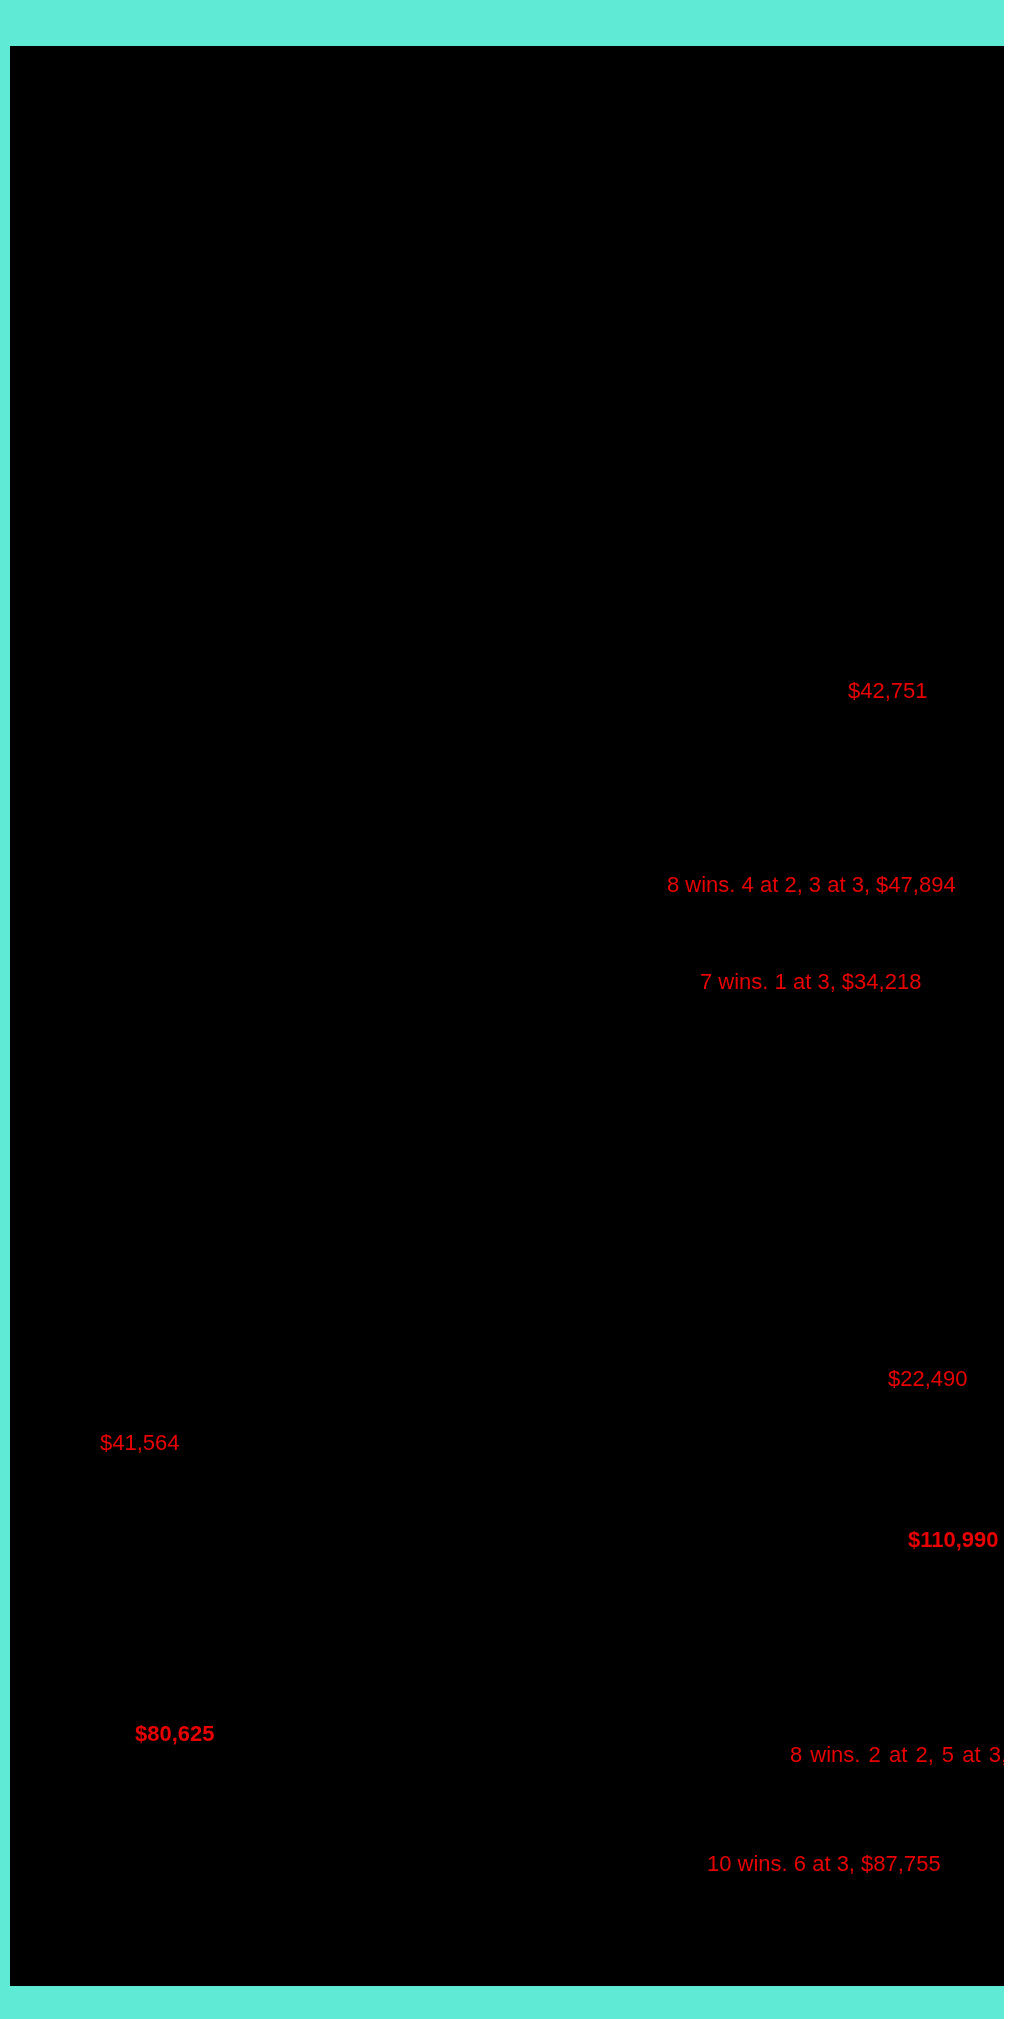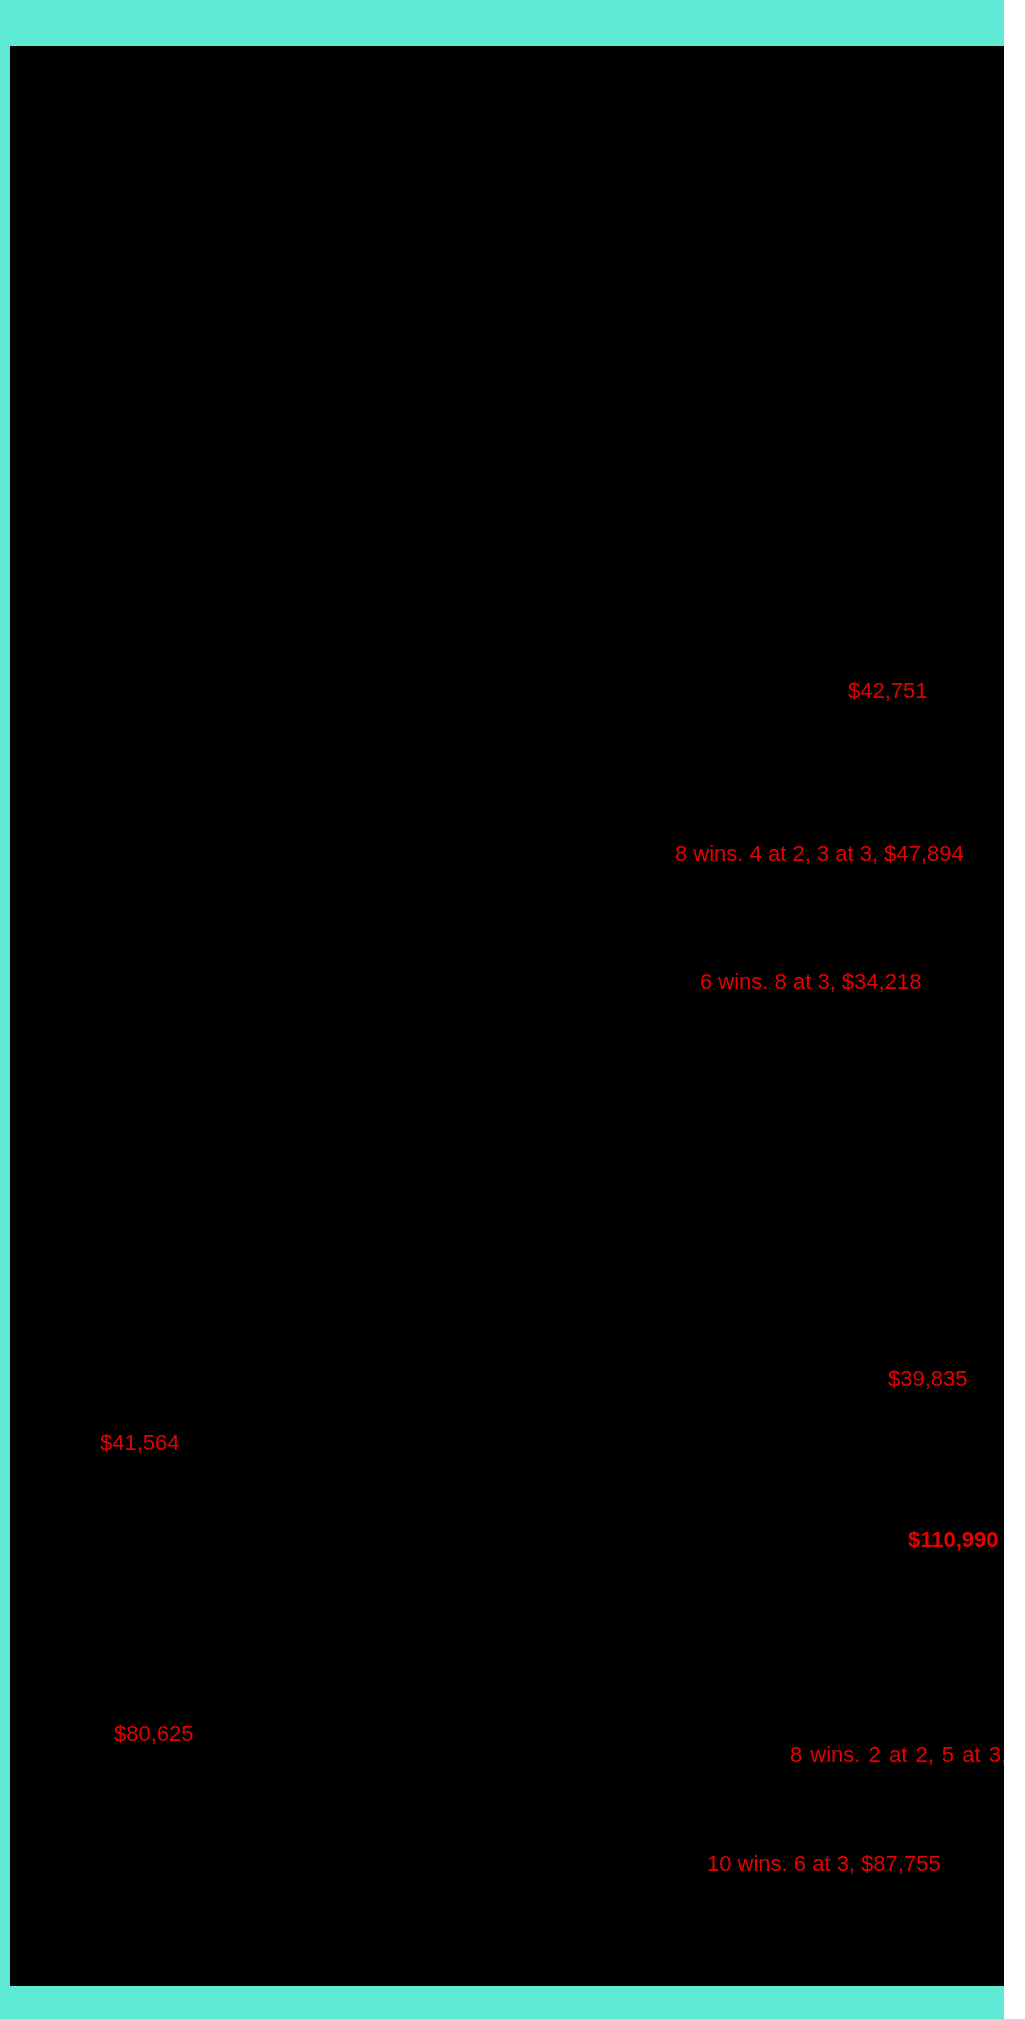--- a/index.html
+++ b/index.html
@@ -26,41 +26,41 @@
   .red {
     position: absolute;
     color: #e80000;
     font-size: 22px;
     line-height: 26px;
     white-space: nowrap;
   }
   .red b { font-weight: bold; }
   
   .f1  { left: 848px;  top: 678px; }
-  .f2  { left: 667px;  top: 841px; margin-left: 8px; }
+  .f2  { left: 667px;  top: 872px; }
   .f3  { left: 700px;  top: 969px; }
   .f4  { left: 888px;  top: 1366px; }
   .f5  { left: 637px;  top: 1407px; word-spacing: 4px; }
   .f6  { left: 100px;  top: 1430px; }
   .f7  { left: 270px;  top: 1430px; }
   .f8  { left: 908px;  top: 1527px; font-weight: bold; }
   .f9  { left: 790px;  top: 1697px; word-spacing: 2px; margin-top: 45px; }
-  .f10 { left: 114px;  top: 1721px; }
+  .f10 { left: 135px;  top: 1721px; font-weight: bold; }
   .f11 { left: 707px;  top: 1819px; margin-top: 32px; }
 </style>
 </head>
 <body>
 
 <div class="page">
   <div class="sheet"></div>
 
   <span class="red f1">$42,751</span>
   <span class="red f2">8 wins. 4 at 2, 3 at 3, $47,894</span>
-  <span class="red f3">6 wins. 8 at 3, $34,218</span>
-  <span class="red f4">$39,835</span>
+  <span class="red f3">7 wins. 1 at 3, $34,218</span>
+  <span class="red f4">$22,490</span>
 
 
   <span class="red f6">$41,564</span>
   <span class="red f8">$110,990</span>
   <span class="red f9">8 wins. 2 at 2, 5 at 3,</span>
   <span class="red f10">$80,625</span>
   <span class="red f11">10 wins. 6 at 3, $87,755</span>
 </div>
 
 </body></html>

